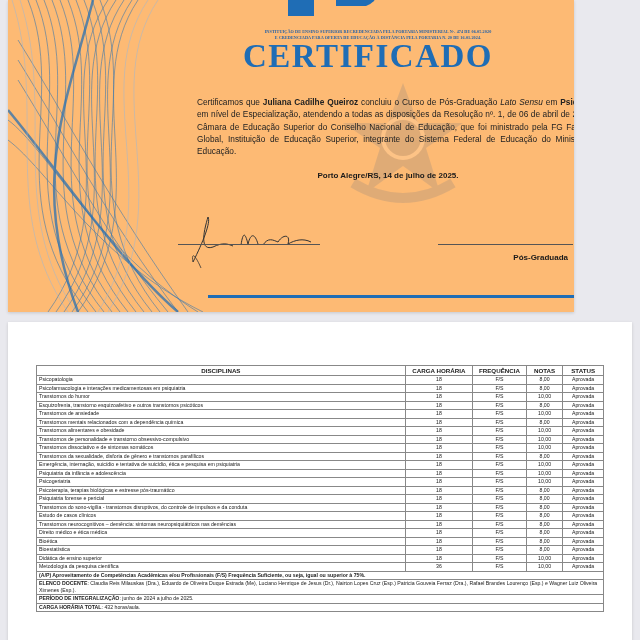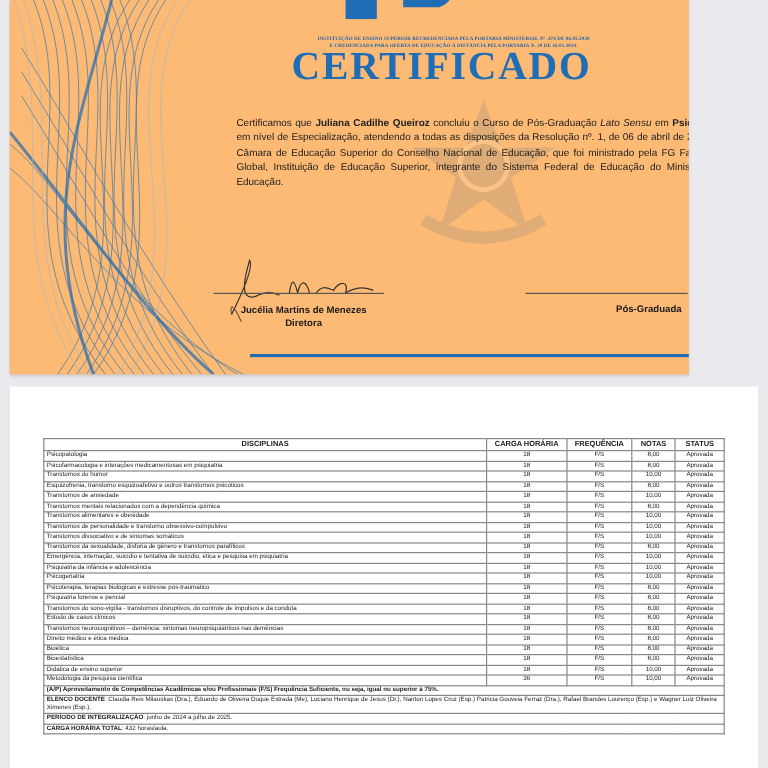--- a/index.html
+++ b/index.html
@@ -79,30 +79,27 @@
 
   <svg class="seal" viewBox="0 0 150 130">
     <polygon points="75,5 90,45 135,45 98,70 112,115 75,88 38,115 52,70 15,45 60,45" fill="#1f4f8a"></polygon>
     <circle cx="75" cy="60" r="22" fill="#fff"></circle>
     <circle cx="75" cy="60" r="18" fill="#1f4f8a"></circle>
     <path d="M25 105 Q75 135 125 105" stroke="#1f4f8a" stroke-width="10" fill="none"></path>
   </svg>
 
   <div class="body-text"><span>Certificamos que </span><b>Juliana Cadilhe Queiroz</b><span> concluiu o Curso de Pós-Graduação </span><i>Lato Sensu</i><span> em </span><b>Psiquiatria</b><span>, em nível de Especialização, atendendo a todas as disposições da Resolução nº. 1, de 06 de abril de 2018, da Câmara de Educação Superior do Conselho Nacional de Educação, que foi ministrado pela FG Faculdade Global, Instituição de Educação Superior, integrante do Sistema Federal de Educação do Ministério de Educação.</span></div>
 
+  <div class="place">Porto Alegre/RS, 14 de julho de 2025.</div>
 
   <svg class="sig-img" viewBox="0 0 140 60">
     <path d="M10 50 C 20 30, 28 10, 25 5 C 22 15, 15 40, 30 35 C 40 30, 45 32, 50 34 M58 33 C 60 20, 62 20, 65 32 C 68 20, 72 22, 75 32 M80 33 C 85 25, 90 28, 95 30 C 100 22, 108 22, 105 32 C 112 28, 120 26, 128 30" stroke="#333" stroke-width="1" fill="none"></path>
     <path d="M10 50 C 8 40, 12 42, 18 56" stroke="#333" stroke-width=".8" fill="none"></path>
   </svg>
   <div class="sig-line" style="left:170px;top:244px;width:142px;"></div>
-  <div class="sig-name">
-    <div>Jucélia Martins de Menezes</div>
-    <div>Diretora</div>
-  </div>
 
   <div class="sig-line" style="left:430px;top:244px;width:135px;"></div>
   <div class="grad">Pós-Graduada</div>
 </div>
 
 <div class="page2">
   <table>
     <thead>
       <tr>
         <th style="width:330px">DISCIPLINAS</th>

